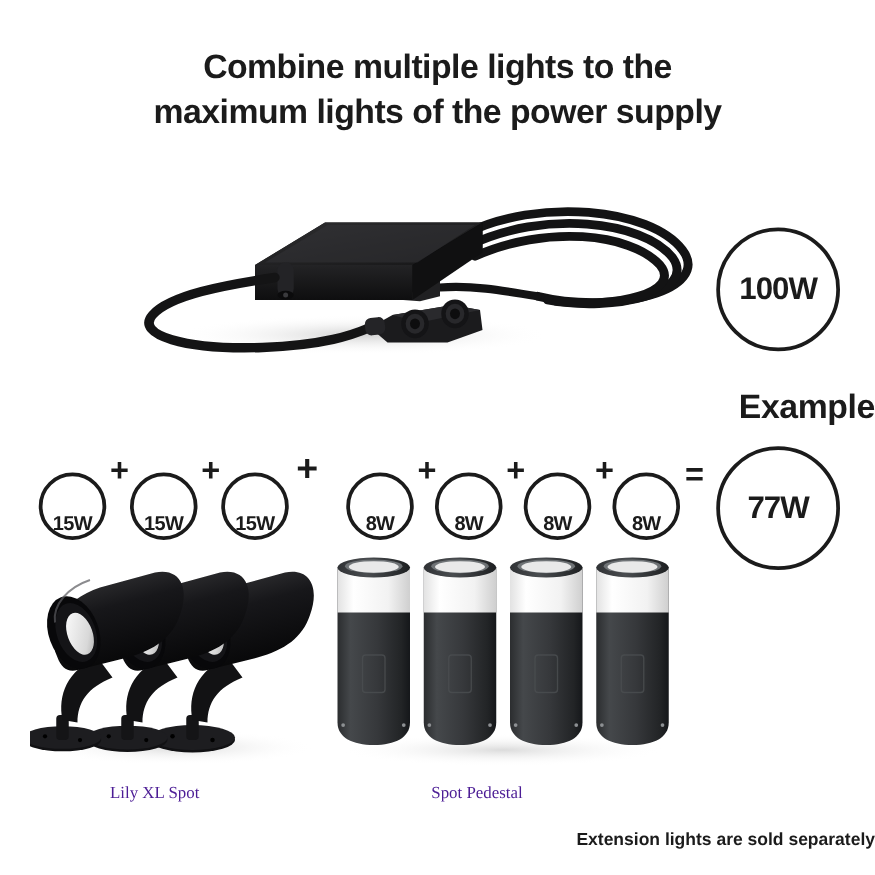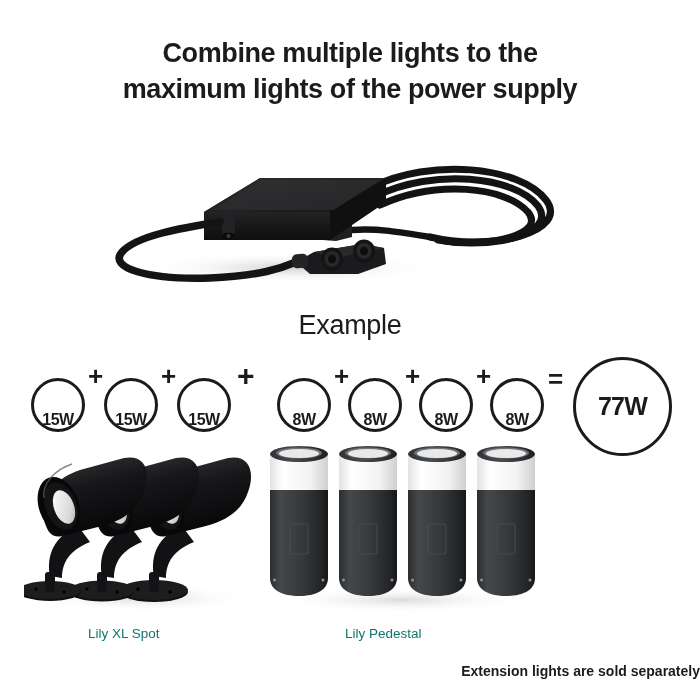--- a/index.html
+++ b/index.html
@@ -34,23 +34,23 @@
     letter-spacing: -0.4px;
     color: #1b1b1b;
   }
   .headline .ln { display: block; }
 
   
   .example-title {
     position: absolute;
     left: 0; top: 310px;
     width: 700px;
-    text-align: center;
+    text-align: right;
     font-size: 27px;
-    font-weight: normal;
+    font-weight: bold;
     letter-spacing: -0.3px;
     color: #1b1b1b;
   }
 
   
   .badge {
     position: absolute;
     border-radius: 50%;
     border: 3px solid #1b1b1b;
     background: #fff;
@@ -80,22 +80,23 @@
     line-height: 1;
   }
   .op.plus  { font-size: 26px; }
   .op.plus-lg { font-size: 30px; }
   .op.eq    { font-size: 26px; }
 
   
   .prod-label {
     position: absolute;
     font-size: 13.5px;
-    color: #0f766e;
+    color: #4c1d95;
     white-space: nowrap;
+    font-family: Liberation Serif, serif;
   }
   .footer-note {
     position: absolute;
     left: 0; top: 663px;
     width: 700px;
     text-align: right;
     font-size: 14px;
     font-weight: bold;
     color: #1b1b1b;
   }
@@ -189,20 +190,23 @@
           <ellipse cx="0" cy="7" rx="11" ry="11.5" fill="#141416"></ellipse>
           <ellipse cx="0" cy="7" rx="7.5" ry="8" fill="#28282b"></ellipse>
           <ellipse cx="0" cy="7" rx="4" ry="4.3" fill="#0d0d0e"></ellipse>
         </g>
 
         <rect x="192" y="114" width="16" height="14" rx="5" fill="#242427" transform="rotate(-6 200 121)"></rect>
       </g>
     </svg>
   </div>
 
+  <div class="badge big" style="left:573px; top:182px;">
+    <span>100W</span>
+  </div>
 
   <div class="example-title">Example</div>
 
   <div class="badge small" style="left:31px; top:378px;">
     <span>15W</span>
   </div>
   <div class="op plus" style="left:88px; top:363px;">+</div>
 
   <div class="badge small" style="left:104px; top:378px;">
     <span>15W</span>
@@ -386,17 +390,17 @@
         <ellipse cx="29" cy="25" rx="23" ry="5.5" fill="#6f7376"></ellipse>
         <ellipse cx="29" cy="25.5" rx="20" ry="4.6" fill="#e9e9e9"></ellipse>
         <rect x="20" y="96" width="18" height="30" rx="2.5" fill="none" stroke="#4a4d50" stroke-width="1.1" opacity="0.85"></rect>
         <circle cx="4.5" cy="152" r="1.5" fill="#8d9093"></circle>
         <circle cx="53" cy="152" r="1.5" fill="#8d9093"></circle>
       </g>
     </svg>
   </div>
 
   <div class="prod-label" style="left:88px; top:626px;">Lily XL Spot</div>
-  <div class="prod-label" style="left:345px; top:626px;">Lily Pedestal</div>
+  <div class="prod-label" style="left:345px; top:626px;">Spot Pedestal</div>
 
   <div class="footer-note">Extension lights are sold separately</div>
 
 </div>
 
 </body></html>

